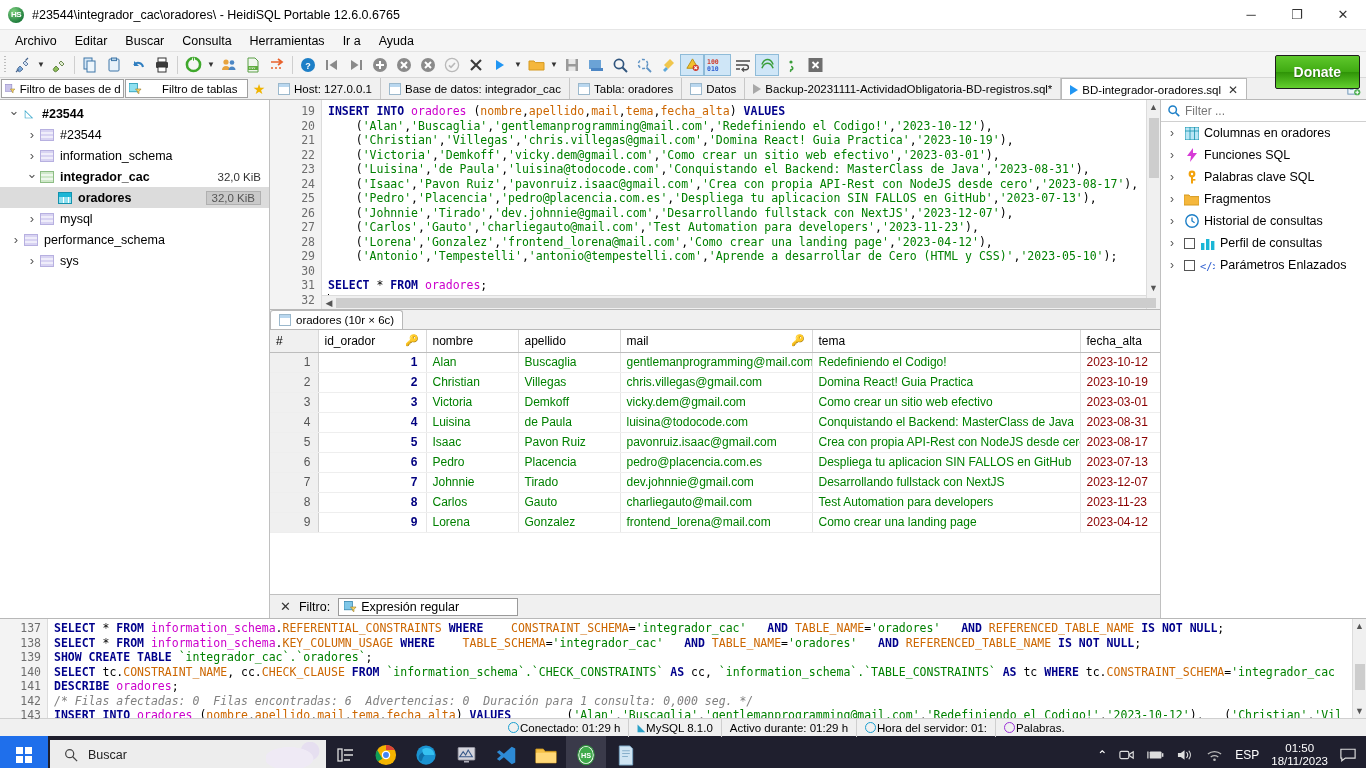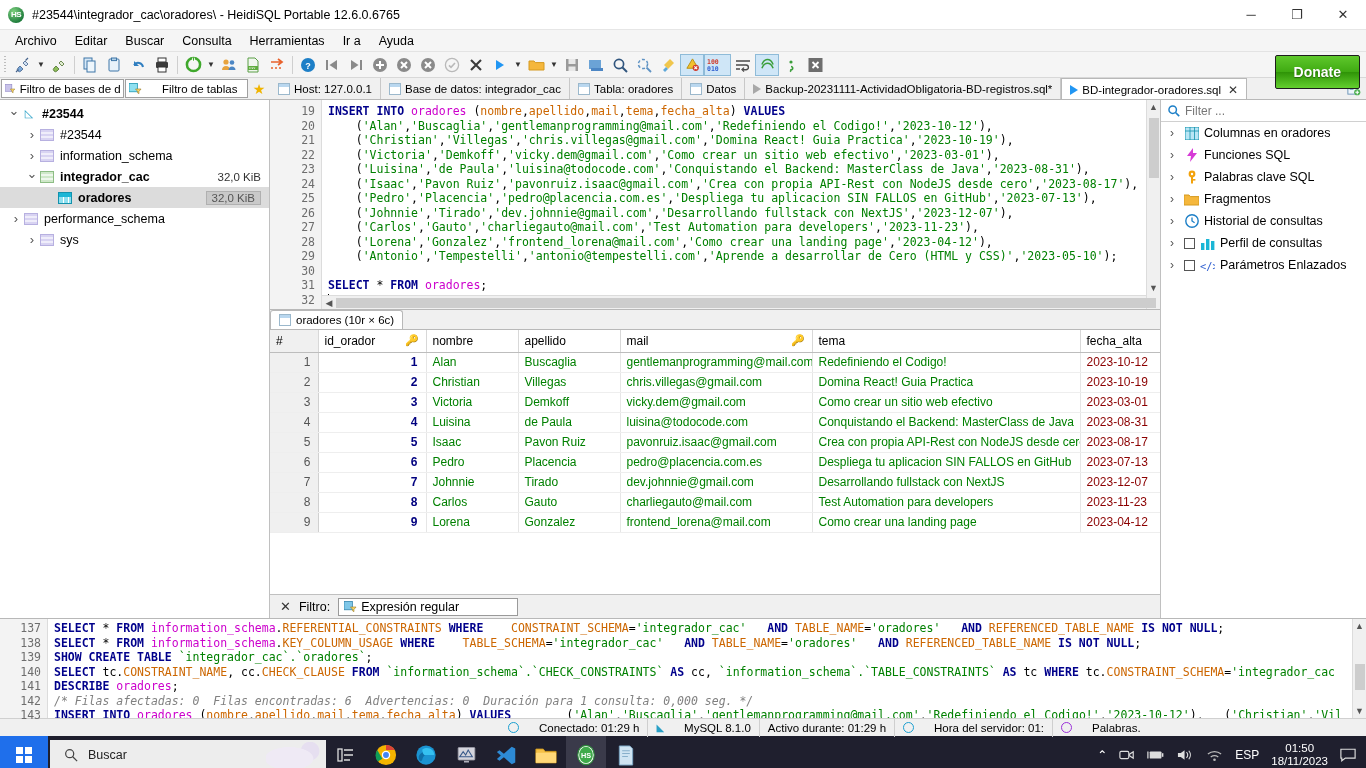--- a/index.html
+++ b/index.html
@@ -204,21 +204,21 @@
     padding:2px 0 0 6px;white-space:pre;overflow:hidden;
   }
   .lcode div{ height:14.5px;line-height:14.5px;}
   .logscroll{position:absolute;right:0;top:0;width:14px;height:100%;background:#f0f0f0;border-left:1px solid #dcdcdc;font-size:9px;color:#555;text-align:center;}
   .logscroll .thumb{position:absolute;bottom:28px;left:2px;width:10px;height:26px;background:#cdcdcd;}
   
   .statusbar{
     height:18px;background:#f0f0f0;border-top:1px solid #d0d0d0;
     display:flex;align-items:center;font-size:11.5px;color:#000;
   }
-  .sb-seg{ display:flex;align-items:center;gap:20px;padding:0 8px;border-right:1px solid #cfcfcf;height:18px;}
+  .sb-seg{ display:flex;align-items:center;gap:1px;padding:0 8px;border-right:1px solid #cfcfcf;height:18px;}
   .sb-seg.first{ margin-left:500px;}
   .clockico{ width:11px;height:11px;border:1.3px solid #1b9fd0;border-radius:50%;}
   .circleico{ width:11px;height:11px;border:1.3px solid #9b30d9;border-radius:50%;}
   .mysqlico{ color:#29a0c6;font-size:10px;}
   
   .taskbar{
     height:38px;background:#1f1f2e;display:flex;align-items:center;color:#fff;font-size:12.5px;
   }
   .startbtn{ width:48px;height:38px;display:flex;align-items:center;justify-content:center;background:#1f6feb;}
   .winlogo{ width:16px;height:16px;
@@ -541,20 +541,25 @@
         <span class="chev open"></span>
         <span class="dbicon cur"></span>
         <span class="bold">integrador_cac</span>
         <span class="tsize">32,0 KiB</span>
       </div>
       <div class="tnode sel" style="padding-left: 42px;">
         <span class="chev "></span>
         <span class="tblicon"></span>
         <span class="bold">oradores</span>
         <span class="tsize badge">32,0 KiB</span>
+      </div>
+      <div class="tnode" style="padding-left: 24px;">
+        <span class="chev closed"></span>
+        <span class="dbicon"></span>
+        <span>mysql</span>
       </div>
       <div class="tnode" style="padding-left: 8px;">
         <span class="chev closed"></span>
         <span class="dbicon"></span>
         <span>performance_schema</span>
       </div>
       <div class="tnode" style="padding-left: 24px;">
         <span class="chev closed"></span>
         <span class="dbicon"></span>
         <span>sys</span>

